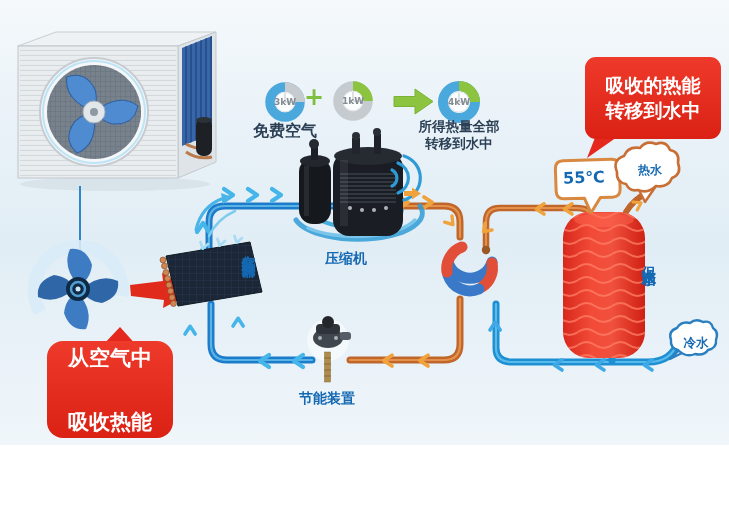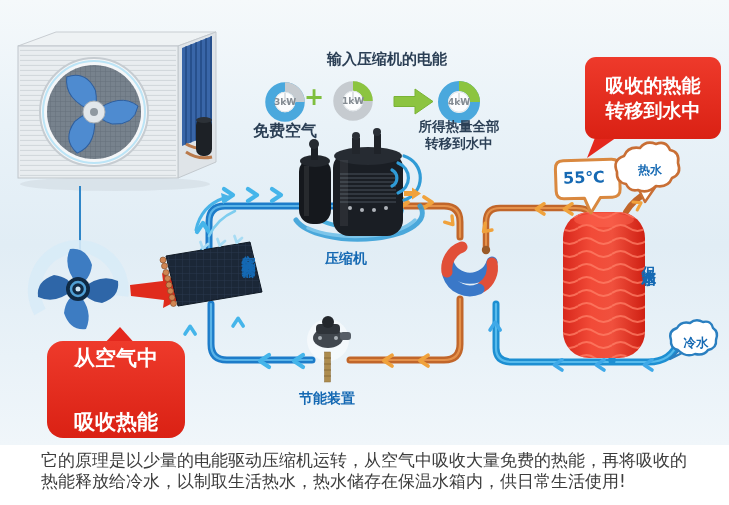--- a/index.html
+++ b/index.html
@@ -11,21 +11,21 @@
   .t{position:absolute;line-height:1.15;white-space:nowrap;}
   .c{text-align:center;}
   .blue{color:#1569b3;font-weight:bold;}
   .navy{color:#2b3f55;font-weight:bold;}
   .vert{writing-mode:vertical-rl;text-orientation:upright;letter-spacing:2px;white-space:normal;}
   .gval{color:#858c93;font-weight:bold;font-size:9px;}
   .badge{position:absolute;background:linear-gradient(180deg,#ee3a2b,#da2114);
          display:flex;flex-direction:column;justify-content:center;align-items:center;
          color:#fff;font-weight:bold;text-align:center;}
   .badge-tr{left:585px;top:57px;width:136px;height:82px;border-radius:11px;font-size:19px;line-height:25px;}
-  .badge-bl{left:47px;top:341px;width:138px;height:97px;border-radius:16px;font-size:21px;line-height:28px;gap:36px;}
+  .badge-bl{left:47px;top:341px;width:126px;height:97px;border-radius:16px;font-size:21px;line-height:28px;gap:36px;}
   .caption-area{position:absolute;left:0;top:445px;width:729px;height:60px;background:#ffffff;}
   .cap{position:absolute;left:41px;color:#3c3c3c;font-size:17px;white-space:nowrap;}
 </style>
 </head>
 <body>
 
 <div class="stage">
   <div class="diagram">
 
     <svg width="729" height="445" viewBox="0 0 729 445">
@@ -259,21 +259,20 @@
       </g>
       <g>
         <circle cx="459" cy="102" r="16" stroke="#4aa8dd" stroke-width="10" fill="none"></circle>
         <path d="M 459 86 A 16 16 0 0 1 475 102" stroke="#8cc440" stroke-width="10" fill="none"></path>
         <circle cx="459" cy="102" r="10.2" fill="#fcfdfe" stroke="#e2e6e9" stroke-width="1"></circle>
         <path d="M 459 102 V 93 M 459 102 H 468" stroke="#c0c5ca" stroke-width="1"></path>
       </g>
       <polygon points="394,96.5 415,96.5 415,89 433,101.5 415,114 415,106.5 394,106.5" fill="#8cc440" stroke="#79b335" stroke-width="1"></polygon>
     </svg>
 
-    <div class="t navy c" style="left:302px;top:51px;width:170px;font-size:15px;">输入压缩机的电能</div>
 
     <div class="t gval c" style="left:267px;top:97px;width:36px;">3kW</div>
     <div class="t c" style="left:303px;top:84px;width:22px;font-size:24px;font-weight:bold;color:#7fbf3f;">+</div>
     <div class="t gval c" style="left:335px;top:96px;width:36px;">1kW</div>
     <div class="t gval c" style="left:441px;top:97px;width:36px;">4kW</div>
 
     <div class="t navy c" style="left:245px;top:122px;width:80px;font-size:16px;">免费空气</div>
     <div class="t navy c" style="left:403px;top:119px;width:112px;font-size:13.5px;">所得热量全部</div>
     <div class="t navy c" style="left:403px;top:136px;width:112px;font-size:13.5px;">转移到水中</div>
 
@@ -289,17 +288,13 @@
     <div class="badge badge-tr">
       <div>吸收的热能</div>
       <div>转移到水中</div>
     </div>
     <div class="badge badge-bl">
       <div>从空气中</div>
       <div>吸收热能</div>
     </div>
   </div>
 
-  <div class="caption-area">
-    <div class="cap" style="top:4px;">它的原理是以少量的电能驱动压缩机运转，从空气中吸收大量免费的热能，再将吸收的</div>
-    <div class="cap" style="top:25px;">热能释放给冷水，以制取生活热水，热水储存在保温水箱内，供日常生活使用!</div>
-  </div>
 </div>
 
 </body></html>

